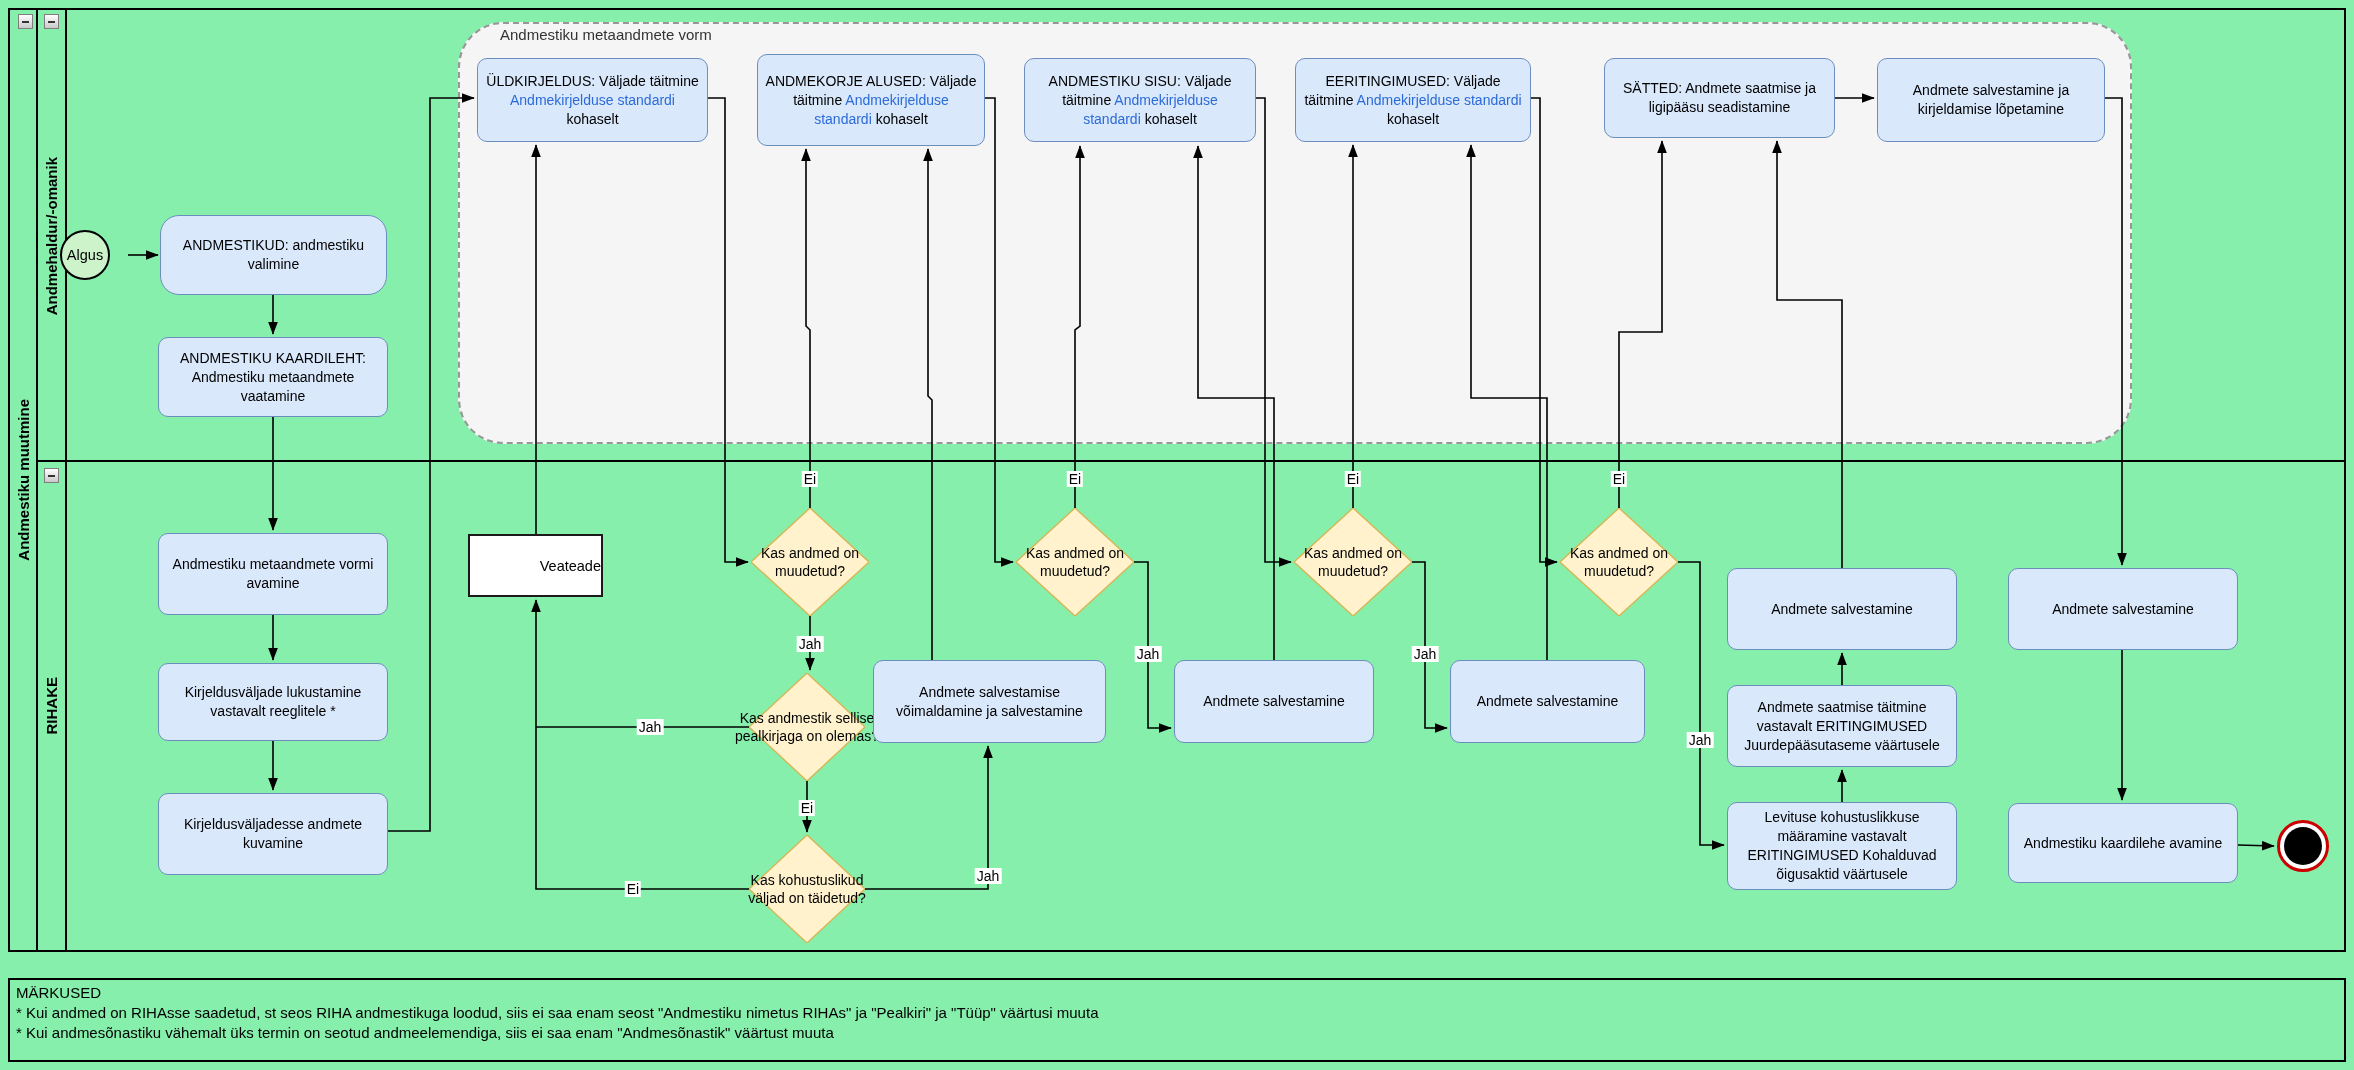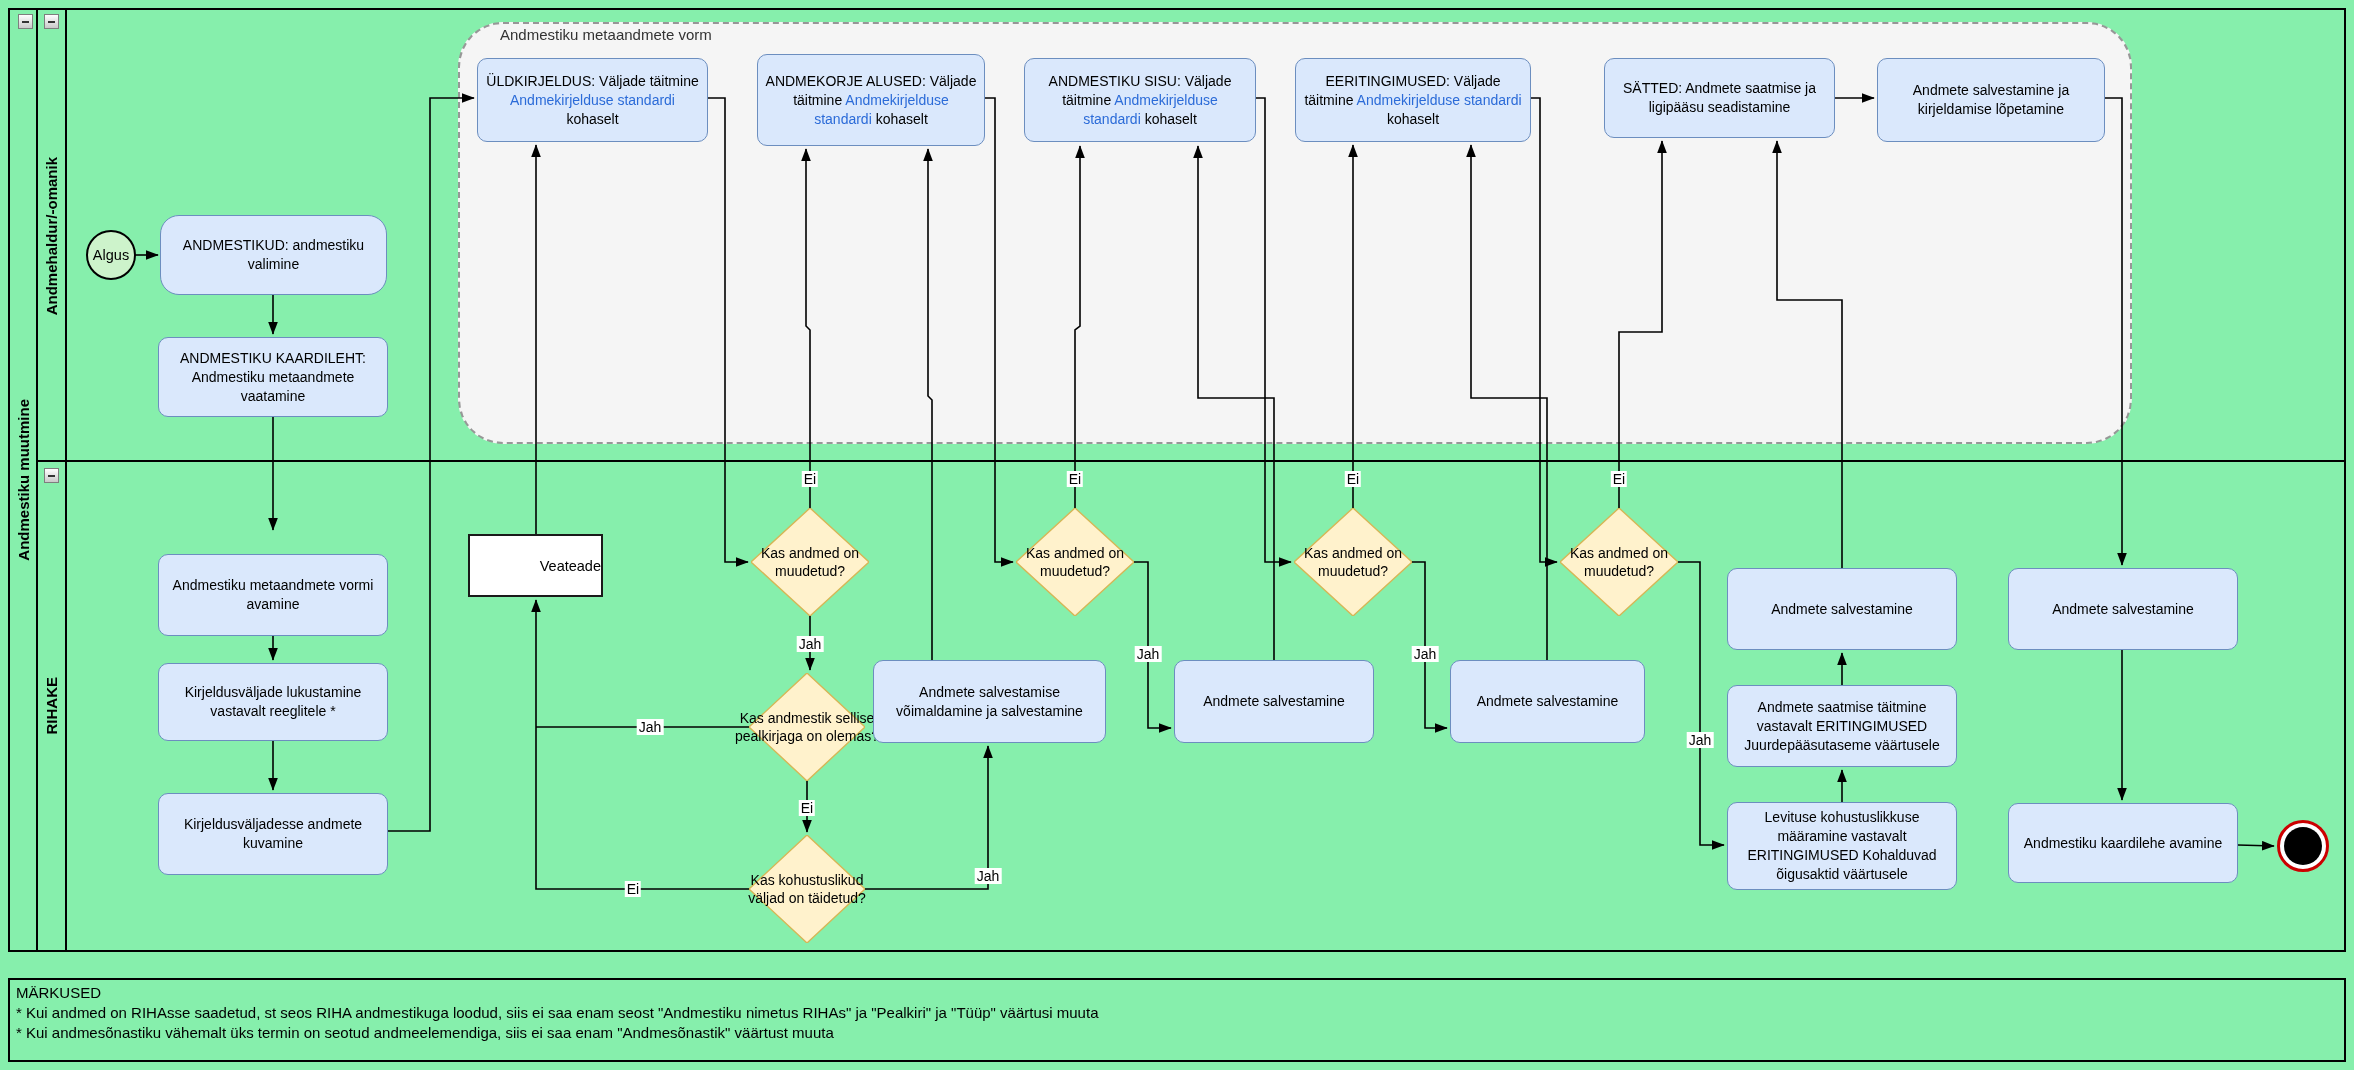--- a/index.html
+++ b/index.html
@@ -90,34 +90,34 @@
       <path d="M1842,802 L1842,770" marker-end="url(#arw)"></path>
       <path d="M1842,685 L1842,653" marker-end="url(#arw)"></path>
       <path d="M1842,568 L1842,300 L1777,300 L1777,141" marker-end="url(#arw)"></path>
       <path d="M1835,98 L1874,98" marker-end="url(#arw)"></path>
       <path d="M2105,98 L2122,98 L2122,565" marker-end="url(#arw)"></path>
       <path d="M2122,650 L2122,800" marker-end="url(#arw)"></path>
       <path d="M2238,845 L2274,846" marker-end="url(#arw)"></path>
     </g>
   </svg>
 
-  <div class="startc" style="left:86px;top:230px;">
+  <div class="startc" style="left:60px;top:230px;">
     <span>Algus</span>
   </div>
   <div class="endc" style="left:2277px;top:820px;">
     <div class="inner"></div>
   </div>
 
   <div class="box" style="left:160px;top:215px;width:227px;height:80px;border-radius:19px;">
     <span>ANDMESTIKUD: andmestiku valimine</span>
   </div>
   <div class="box" style="left:158px;top:337px;width:230px;height:80px;">
     <span>ANDMESTIKU KAARDILEHT: Andmestiku metaandmete vaatamine</span>
   </div>
-  <div class="box" style="left:158px;top:554px;width:230px;height:82px;">
+  <div class="box" style="left:158px;top:533px;width:230px;height:82px;">
     <span>Andmestiku metaandmete vormi avamine</span>
   </div>
   <div class="box" style="left:158px;top:663px;width:230px;height:78px;">
     <span>Kirjeldusväljade lukustamine vastavalt reeglitele *</span>
   </div>
   <div class="box" style="left:158px;top:793px;width:230px;height:82px;">
     <span>Kirjeldusväljadesse andmete kuvamine</span>
   </div>
   <div class="plain" style="left:468px;top:534px;width:135px;height:63px;justify-content:flex-end;">
     <span>Veateade</span>

